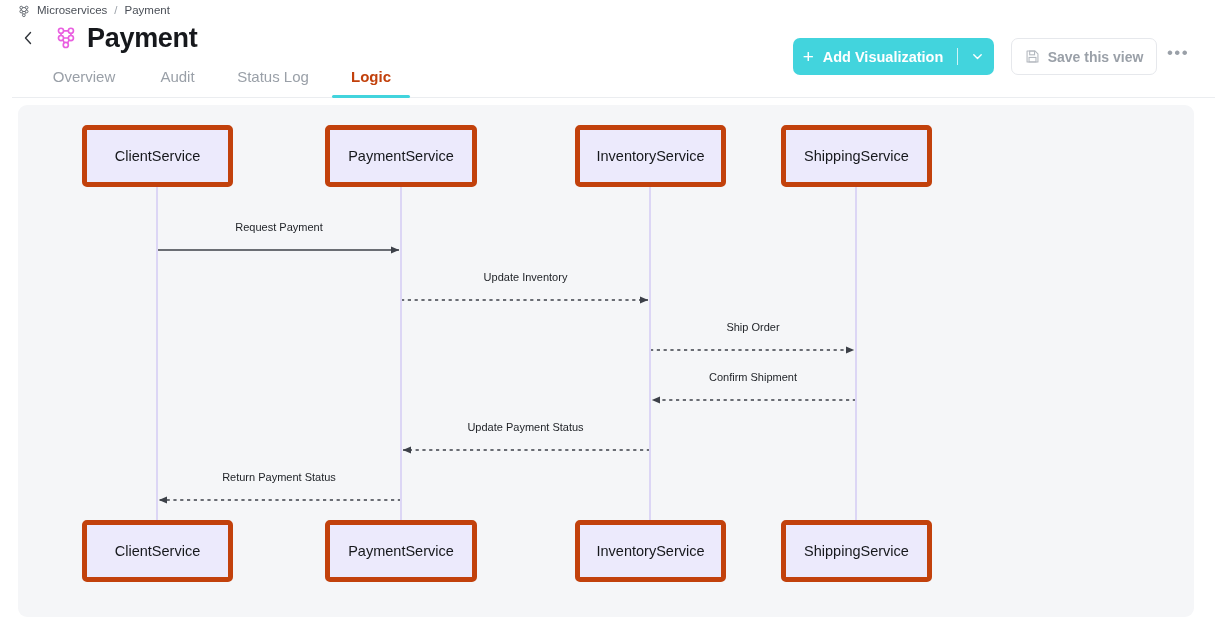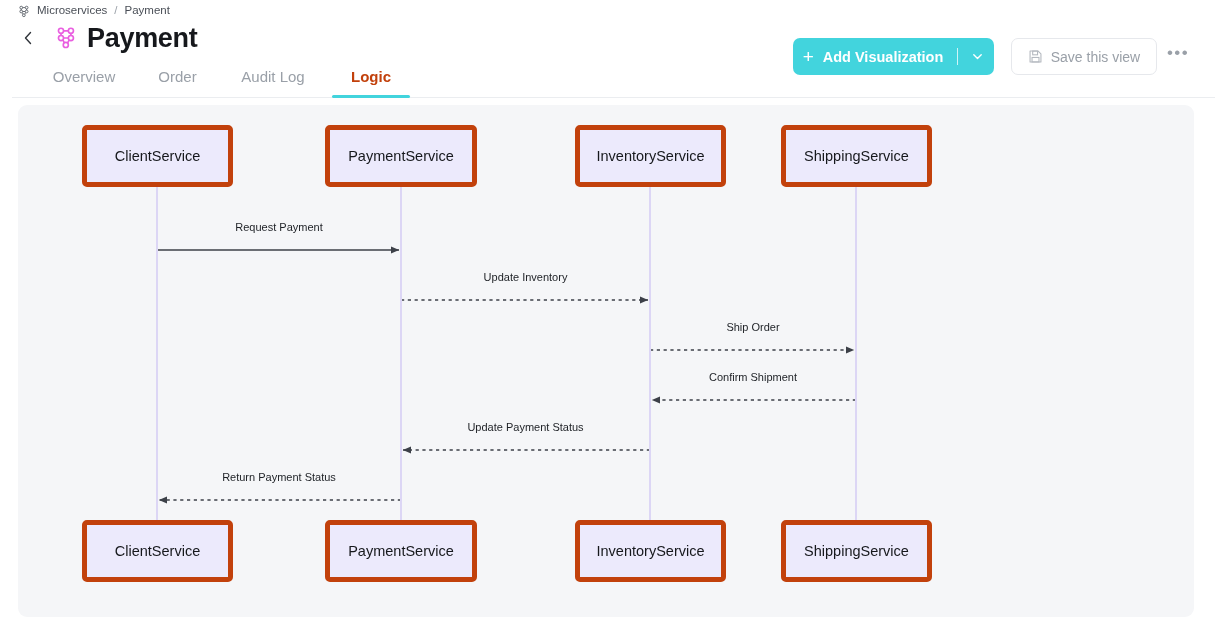--- a/index.html
+++ b/index.html
@@ -54,20 +54,21 @@
   }
   .btn-add .caret { width: 13px; height: 13px; }
 
   .btn-save {
     position: absolute; left: 1011px; top: 20px;
     width: 146px; height: 37px; border-radius: 7px;
     background: #ffffff; border: 1px solid #e6e8ec;
     display: flex; align-items: center; justify-content: center; gap: 8px;
     font-size: 14px; color: #9aa0a8; cursor: pointer;
     font-family: "Liberation Sans", sans-serif;
+    font-weight: bold;
   }
   .btn-save .save-icon { width: 15px; height: 15px; }
 
   .btn-more {
     position: absolute; left: 1166px; top: 27px;
     width: 24px; height: 22px; color: #9aa0a8;
     font-size: 17px; letter-spacing: 1.4px; text-align: center;
     cursor: pointer; line-height: 16px;
   }
 
@@ -174,22 +175,22 @@
         </svg>
       </span>
       <span>Save this view</span>
     </div>
 
     <div class="btn-more">•••</div>
   </div>
 
   <div class="tabs" id="tabbar">
       <div class="tab" style="left: 24px; width: 96px;"><span>Overview</span></div>
-      <div class="tab" style="left: 134px; width: 63px;"><span>Order</span></div>
-      <div class="tab" style="left: 210px; width: 102px;"><span>Audit Log</span></div>
+      <div class="tab" style="left: 134px; width: 63px;"><span>Audit</span></div>
+      <div class="tab" style="left: 210px; width: 102px;"><span>Status Log</span></div>
       <div class="tab active" style="left: 320px; width: 78px;"><span>Logic</span><span class="underline"></span></div>
     </div>
 
   <div class="canvas">
     <div class="diagram" id="diagram">
       <svg id="diagram-svg" width="1176" height="512">
         <defs>
           <marker id="arrR" markerWidth="9" markerHeight="9" refX="8.4" refY="4.2" orient="auto" markerUnits="userSpaceOnUse">
             <path d="M0,0.4 L8.6,4.2 L0,8 z" fill="#3c4048"></path>
           </marker>

